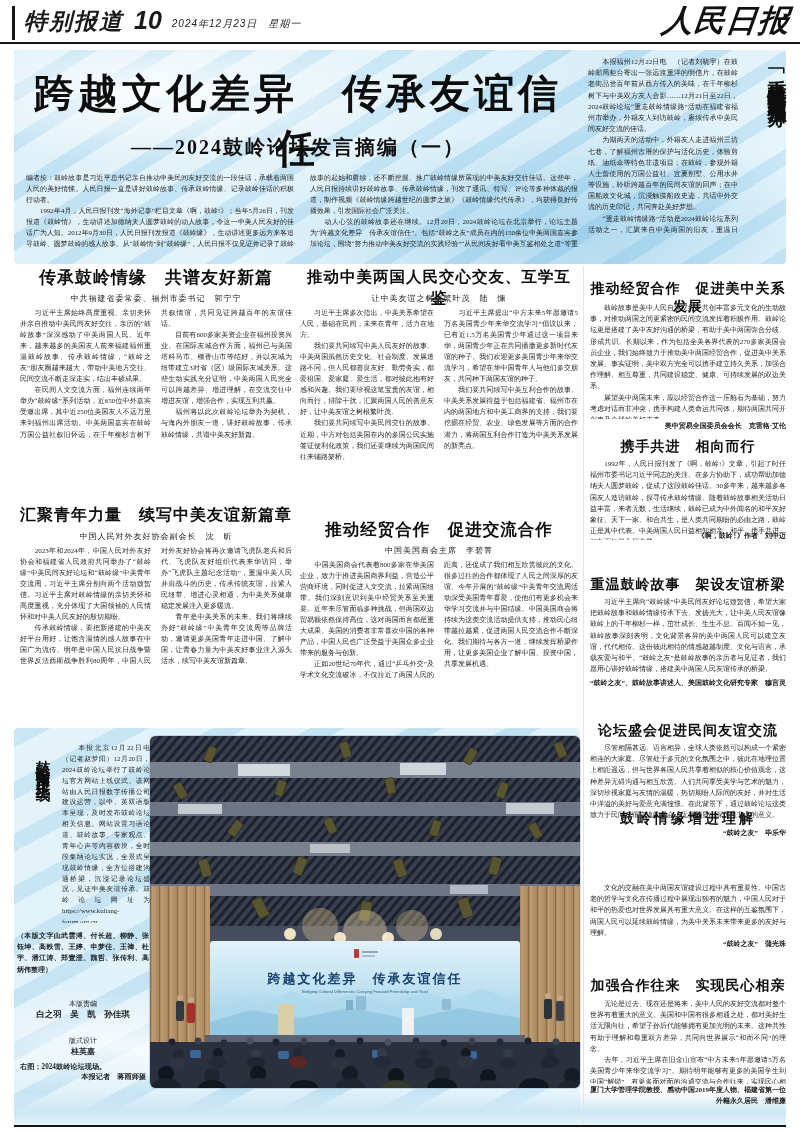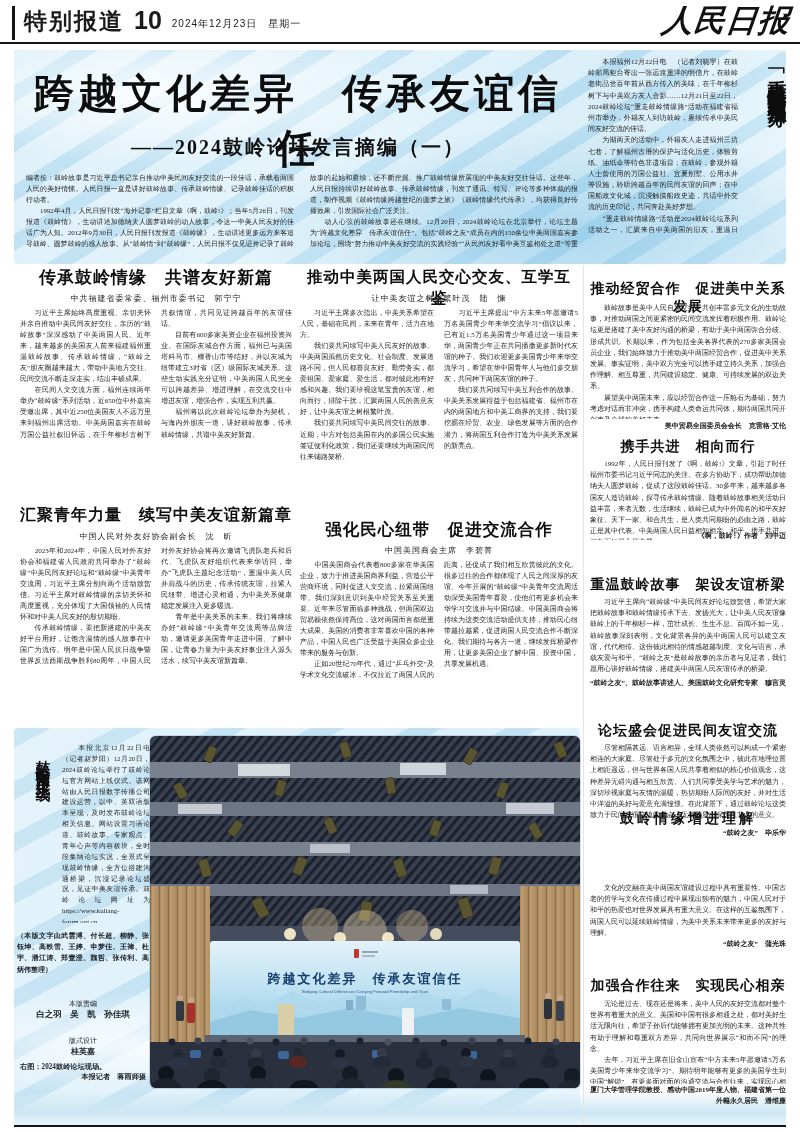--- a/index.html
+++ b/index.html
@@ -6,21 +6,21 @@
   .page{position:relative;width:800px;height:1132px;background:#ffffff;overflow:hidden;
         font-family:"Liberation Serif", serif;color:#1a1a1a;}
   .abs{position:absolute;}
   .tc{text-align:center;}
   .just{text-align:justify;}
   .pre{white-space:pre-line;}
   .ovh{overflow:hidden;}
 
   
   .hdr-left{left:12px;top:6px;height:34px;border-left:3px solid #151515;padding-left:9px;
-            display:flex;align-items:baseline;gap:10px;font-family:"Liberation Sans", sans-serif;}
+            display:flex;align-items:baseline;gap:10px;font-family:"Liberation Sans", sans-serif;font-style:italic;}
   .sec-label{font-size:23px;font-weight:bold;letter-spacing:2px;}
   .page-num{font-size:25px;font-weight:600;}
   .date-line{font-size:10px;color:#222;letter-spacing:1px;position:relative;top:-2px;}
   .masthead{right:10px;top:0px;font-size:31px;font-weight:900;font-style:italic;
             transform:skewX(-6deg);letter-spacing:1px;color:#111;}
   .hdr-rule{left:0;top:42px;width:800px;height:2px;background:#151515;}
   .bottom-rule{left:14px;top:1125px;width:772px;height:2px;background:#151515;}
 
   
   .banner-bg{left:14px;top:50px;width:772px;height:214px;
@@ -110,21 +110,21 @@
 　　我们要共同续写中美民间交往的故事。近期，中方对包括美国在内的多国公民实施签证便利化政策，我们还要继续为两国民间往来铺路架桥。
 　　习近平主席提出“中方未来5年愿邀请5万名美国青少年来华交流学习”倡议以来，已有近1.5万名美国青少年通过这一项目来华，两国青少年正在共同播撒更多新时代友谊的种子。我们欢迎更多美国青少年来华交流学习，希望在华中国青年人与他们多交朋友，共同种下两国友谊的种子。
 　　我们要共同续写中美互利合作的故事。中美关系发展得益于包括福建省、福州市在内的两国地方和中美工商界的支持，我们要挖掘在经贸、农业、绿色发展等方面的合作潜力，将两国互利合作打造为中美关系发展的新亮点。</div>
 
   <div class="abs art-title" style="left:20px;top:505px;width:272px;font-size:16px;">汇聚青年力量　续写中美友谊新篇章</div>
   <div class="abs byline" style="left:20px;top:531px;width:272px;">中国人民对外友好协会副会长　沈　昕</div>
   <div class="abs body2col just ovh pre" style="left:20px;top:546px;width:272px;height:188px;">　　2023年和2024年，中国人民对外友好协会和福建省人民政府共同举办了“鼓岭缘”中美民间友好论坛和“鼓岭缘”中美青年交流周，习近平主席分别向两个活动致贺信。习近平主席对鼓岭情缘的亲切关怀和高度重视，充分体现了大国领袖的人民情怀和对中美人民友好的殷切期盼。
 　　传承鼓岭情缘，要把新搭建的中美友好平台用好，让饱含温情的感人故事在中国广为流传。明年是中国人民抗日战争暨世界反法西斯战争胜利80周年，中国人民对外友好协会将再次邀请飞虎队老兵和后代、飞虎队友好组织代表来华访问，举办“飞虎队主题纪念活动”，重温中美人民并肩战斗的历史，传承传统友谊，拉紧人民纽带、增进心灵相通，为中美关系健康稳定发展注入更多暖流。
 　　青年是中美关系的未来。我们将继续办好“鼓岭缘”中美青年交流周等品牌活动，邀请更多美国青年走进中国、了解中国，让青春力量为中美友好事业注入源头活水，续写中美友谊新篇章。</div>
 
-  <div class="abs art-title" style="left:300px;top:519px;width:278px;font-size:16.5px;">强化民心纽带　促进交流合作</div>
+  <div class="abs art-title" style="left:300px;top:519px;width:278px;font-size:16.5px;">推动经贸合作　促进交流合作</div>
   <div class="abs byline" style="left:300px;top:545px;width:278px;">中国美国商会主席　李碧菁</div>
   <div class="abs body2col just ovh pre" style="left:300px;top:560px;width:278px;height:174px;">　　中国美国商会代表着800多家在华美国企业，致力于推进美国商界利益，营造公平营商环境，同时促进人文交流，拉紧两国纽带。我们深刻意识到美中经贸关系至关重要。近年来尽管面临多种挑战，但两国双边贸易额依然保持高位，这对两国而言都是重大成果。美国的消费者非常喜欢中国的各种产品，中国人民也广泛受益于美国众多企业带来的服务与创新。
 　　正如20世纪70年代，通过“乒乓外交”及学术文化交流破冰，不仅拉近了两国人民的距离，还促成了我们相互欣赏彼此的文化。很多过往的合作都体现了人民之间深厚的友谊。今年开展的“鼓岭缘”中美青年交流周活动深受美国青年喜爱，使他们有更多机会来华学习交流并与中国结缘。中国美国商会将持续为这类交流活动提供支持，推动民心纽带越拉越紧，促进两国人民交流合作不断深化。我们期待与各方一道，继续发挥桥梁作用，让更多美国企业了解中国、投资中国，共享发展机遇。</div>
 
   <div class="abs v-title v-title-web">鼓岭论坛官网正式上线</div>
   <div class="abs sbody just ovh pre" style="left:62px;top:743px;width:88px;height:180px;font-size:6.8px;">　　本报北京12月22日电　（记者赵梦阳）12月20日，2024鼓岭论坛举行了鼓岭论坛官方网站上线仪式。该网站由人民日报数字传播公司建设运营，以中、英双语版本呈现，及时发布鼓岭论坛相关信息。网站设置习语论道、鼓岭故事、专家观点、青年心声等内容板块，全时段集纳论坛实况，全景式呈现鼓岭情缘，全方位搭建沟通桥梁，沉浸记录论坛盛况，见证中美友谊传承。鼓岭论坛网址为 https://www.kuliang-forum.org.cn。</div>
 
   <div class="abs just ovh credits" style="left:17px;top:931px;width:132px;font-size:7px;line-height:1.6;font-weight:600;">（本版文字由武雲溥、付长超、柳静、张钰坤、高軼雪、王婷、申梦佳、王褘、杜宇、潘江涛、郑壹澄、魏哲、张传利、高炳伟整理）</div>
   <div class="abs tc credits" style="left:17px;top:999px;width:132px;font-size:7px;">本版责编</div>
   <div class="abs tc credits" style="left:17px;top:1009px;width:132px;font-size:8.5px;font-weight:bold;">白之羽　吴　凯　孙佳琪</div>

